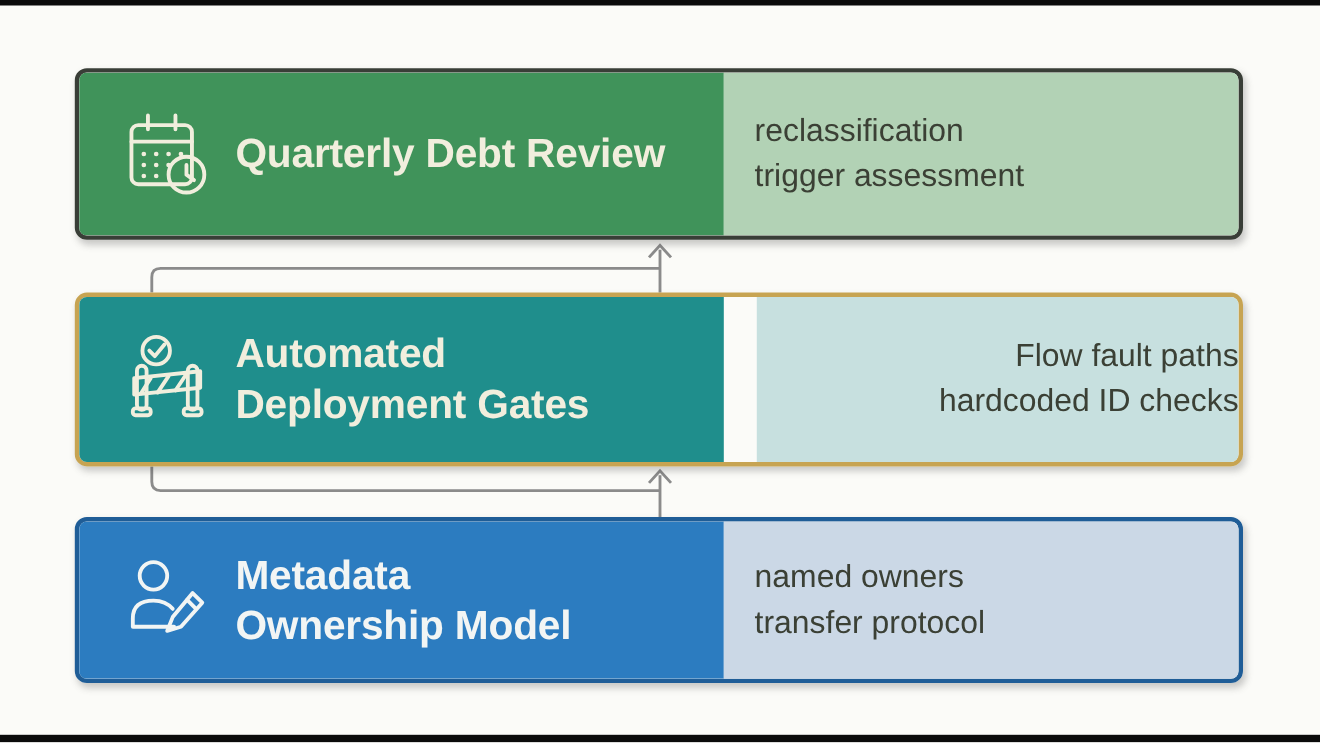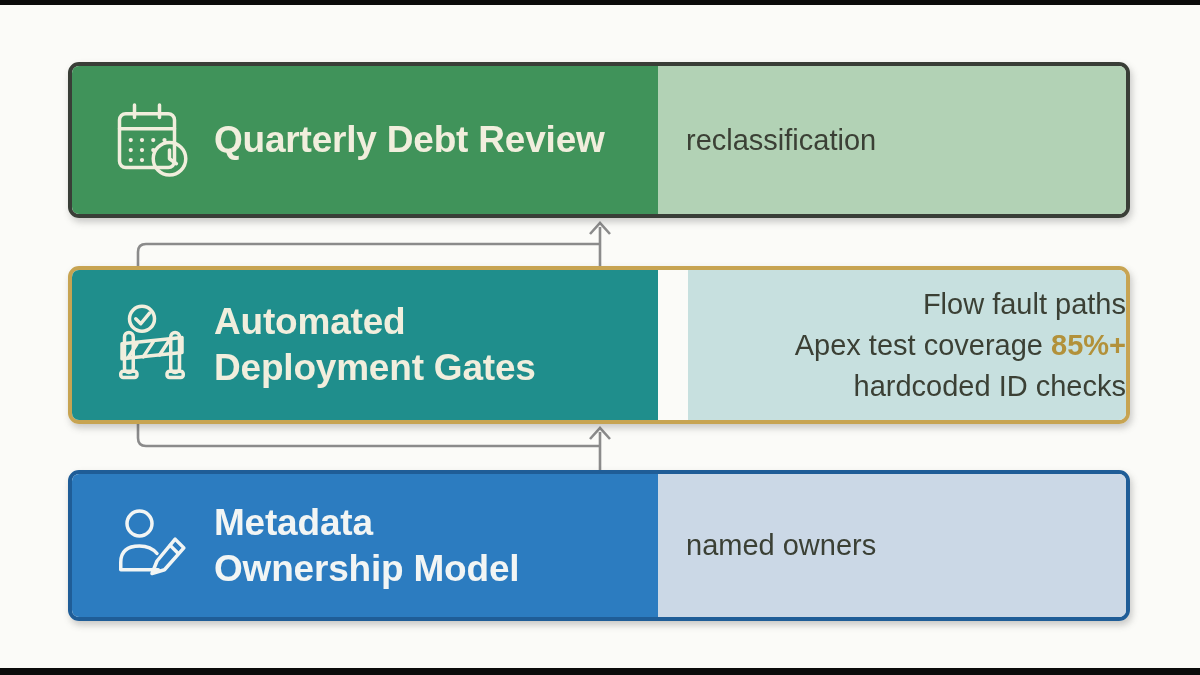--- a/index.html
+++ b/index.html
@@ -80,20 +80,21 @@
           <circle class="icon-stroke" cx="46" cy="47" r="13" fill="#40935A"></circle>
           <path class="icon-stroke" d="M46 40 V47 L51.5 51"></path>
         </svg>
       </span>
       <h2 class="card-title">
         <span>Quarterly Debt Review</span>
       </h2>
     </div>
     <div class="pane-right">
       <p class="detail-line">reclassification</p>
+      <p class="detail-line">trigger assessment</p>
     </div>
   </section>
 
   <section class="card card-1">
     <div class="pane-left">
       <span class="icon-box">
         <svg viewBox="0 0 64 64">
           <circle class="icon-stroke" cx="24" cy="11" r="10" fill="#1F8E8C"></circle>
           <path class="icon-stroke" d="M19 11 L23 15 L30 6.5"></path>
           <rect class="icon-stroke" x="10" y="22" width="7" height="32" rx="3.5"></rect>
@@ -104,21 +105,20 @@
           <path class="icon-stroke" d="M20 31 L13 42 M33 29.5 L25 41.5 M46 28 L38 40"></path>
         </svg>
       </span>
       <h2 class="card-title">
         <span>Automated</span><br>
         <span>Deployment Gates</span>
       </h2>
     </div>
     <div class="pane-right">
       <p class="detail-line">Flow fault paths</p>
-      <p class="detail-line"><span>Apex test coverage </span><span class="gold-strong">85%+</span></p>
       <p class="detail-line">hardcoded ID checks</p>
     </div>
   </section>
 
   <section class="card card-2">
     <div class="pane-left">
       <span class="icon-box">
         <svg viewBox="0 0 64 64">
           <circle class="icon-stroke" cx="22" cy="14" r="10" style="stroke:#F2F5F4"></circle>
           <path class="icon-stroke" d="M7 51 V45 Q7 32 22 32 Q31 32 36 38 M7 51 H37" style="stroke:#F2F5F4"></path>
@@ -126,17 +126,18 @@
           <path class="icon-stroke" d="M46.5 31.5 L53 38" style="stroke:#F2F5F4"></path>
         </svg>
       </span>
       <h2 class="card-title">
         <span>Metadata</span><br>
         <span>Ownership Model</span>
       </h2>
     </div>
     <div class="pane-right">
       <p class="detail-line">named owners</p>
+      <p class="detail-line">transfer protocol</p>
     </div>
   </section>
 
 
 </div>
 
 </body></html>

